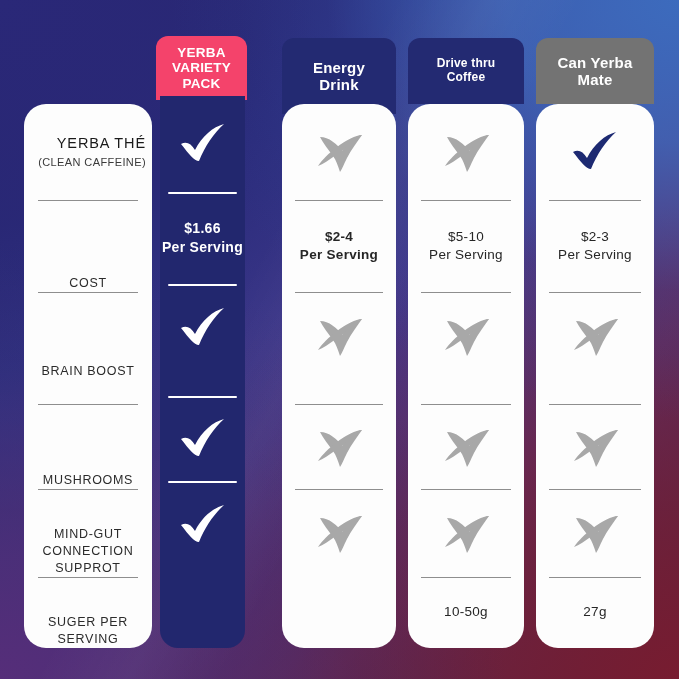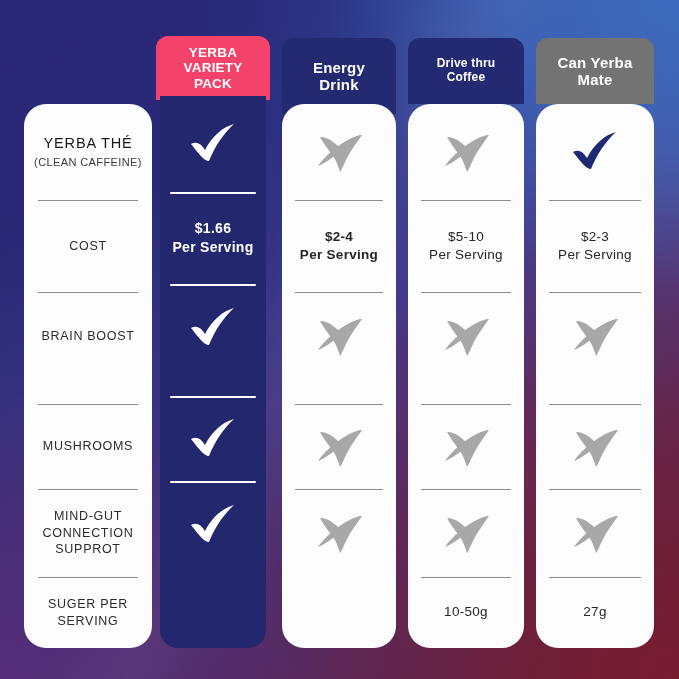--- a/index.html
+++ b/index.html
@@ -49,40 +49,40 @@
     position: absolute;
     top: 104px;
     height: 544px;
     background: #fdfdfd;
     border-radius: 22px;
     box-sizing: border-box;
     display: flex;
     flex-direction: column;
   }
   .col.label-col   { left: 24px;  width: 128px; }
-  .col.c0          { left: 160px; width: 106px; background: #22276e; border-radius: 0 0 18px 18px; top: 96px; height: 552px; }
+  .col.c0          { left: 160px; width: 85px; background: #22276e; border-radius: 0 0 18px 18px; top: 96px; height: 552px; }
   .col.c1          { left: 282px; width: 114px; font-weight: bold; }
   .col.c2          { left: 408px; width: 116px; }
   .col.c3          { left: 536px; width: 118px; }
 
   
   .hdr {
     position: absolute;
     box-sizing: border-box;
     display: flex;
     align-items: center;
     justify-content: center;
     text-align: center;
     color: #ffffff;
     font-weight: bold;
     line-height: 1.15;
     letter-spacing: 0.2px;
   }
   .hdr.h0 {
-    left: 156px; top: 36px; width: 114px; height: 64px;
+    left: 156px; top: 36px; width: 91px; height: 64px;
     background: #f4436b;
     border-radius: 12px 12px 0 0;
     font-size: 13.5px;
   }
   .hdr.h1 { left: 282px; top: 38px; width: 114px; height: 76px; background: #232a72; border-radius: 12px 12px 0 0; font-size: 15px; }
   .hdr.h2 { left: 408px; top: 38px; width: 116px; height: 66px; background: #232a72; border-radius: 12px 12px 0 0; font-size: 12px; }
   .hdr.h3 { left: 536px; top: 38px; width: 118px; height: 66px; background: #737373; border-radius: 12px 12px 0 0; font-size: 15px; }
 
   
   .cell {
@@ -119,20 +119,21 @@
   .r-mark4 { flex: 0 0 88px; }
   .r-sug   { flex: 1 1 auto; }
 
   
   .label-col .cell {
     font-size: 12.5px;
     letter-spacing: 0.7px;
     color: #2b2b2b;
     line-height: 1.35;
     padding: 0 6px;
+    align-items: flex-end;
   }
   .label-col .cell.title {
     flex-direction: column;
     gap: 1px;
   }
   .lbl-main {
     font-size: 14.5px;
     letter-spacing: 0.9px;
     color: #1a1a1a;
   }

